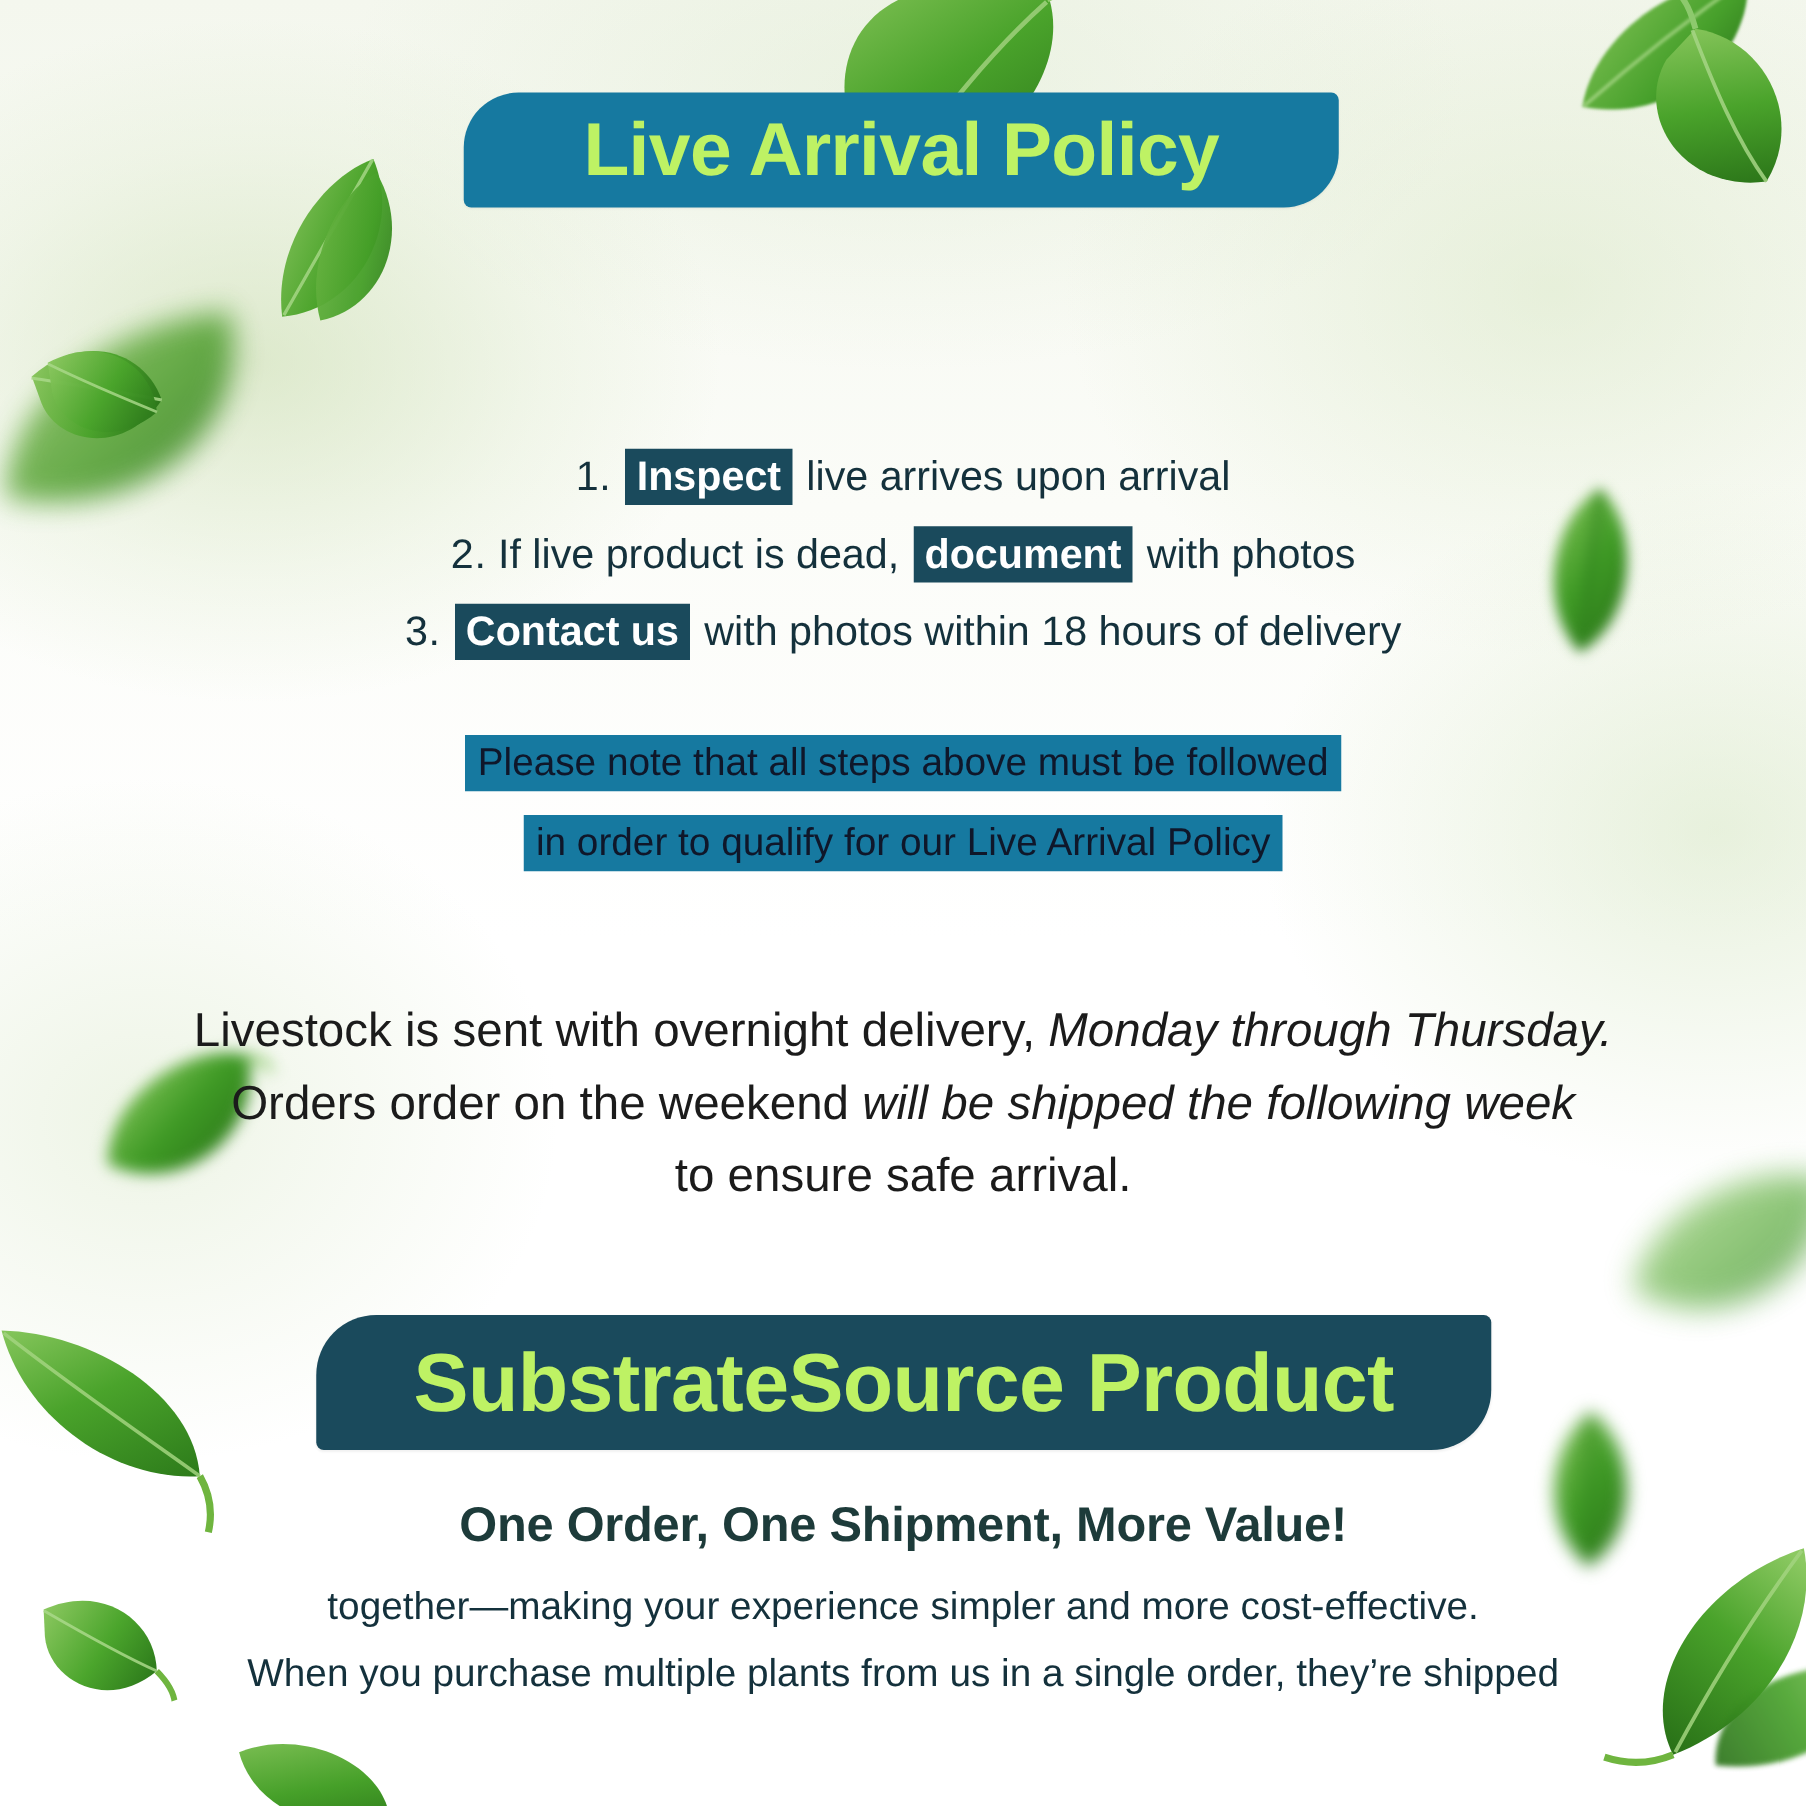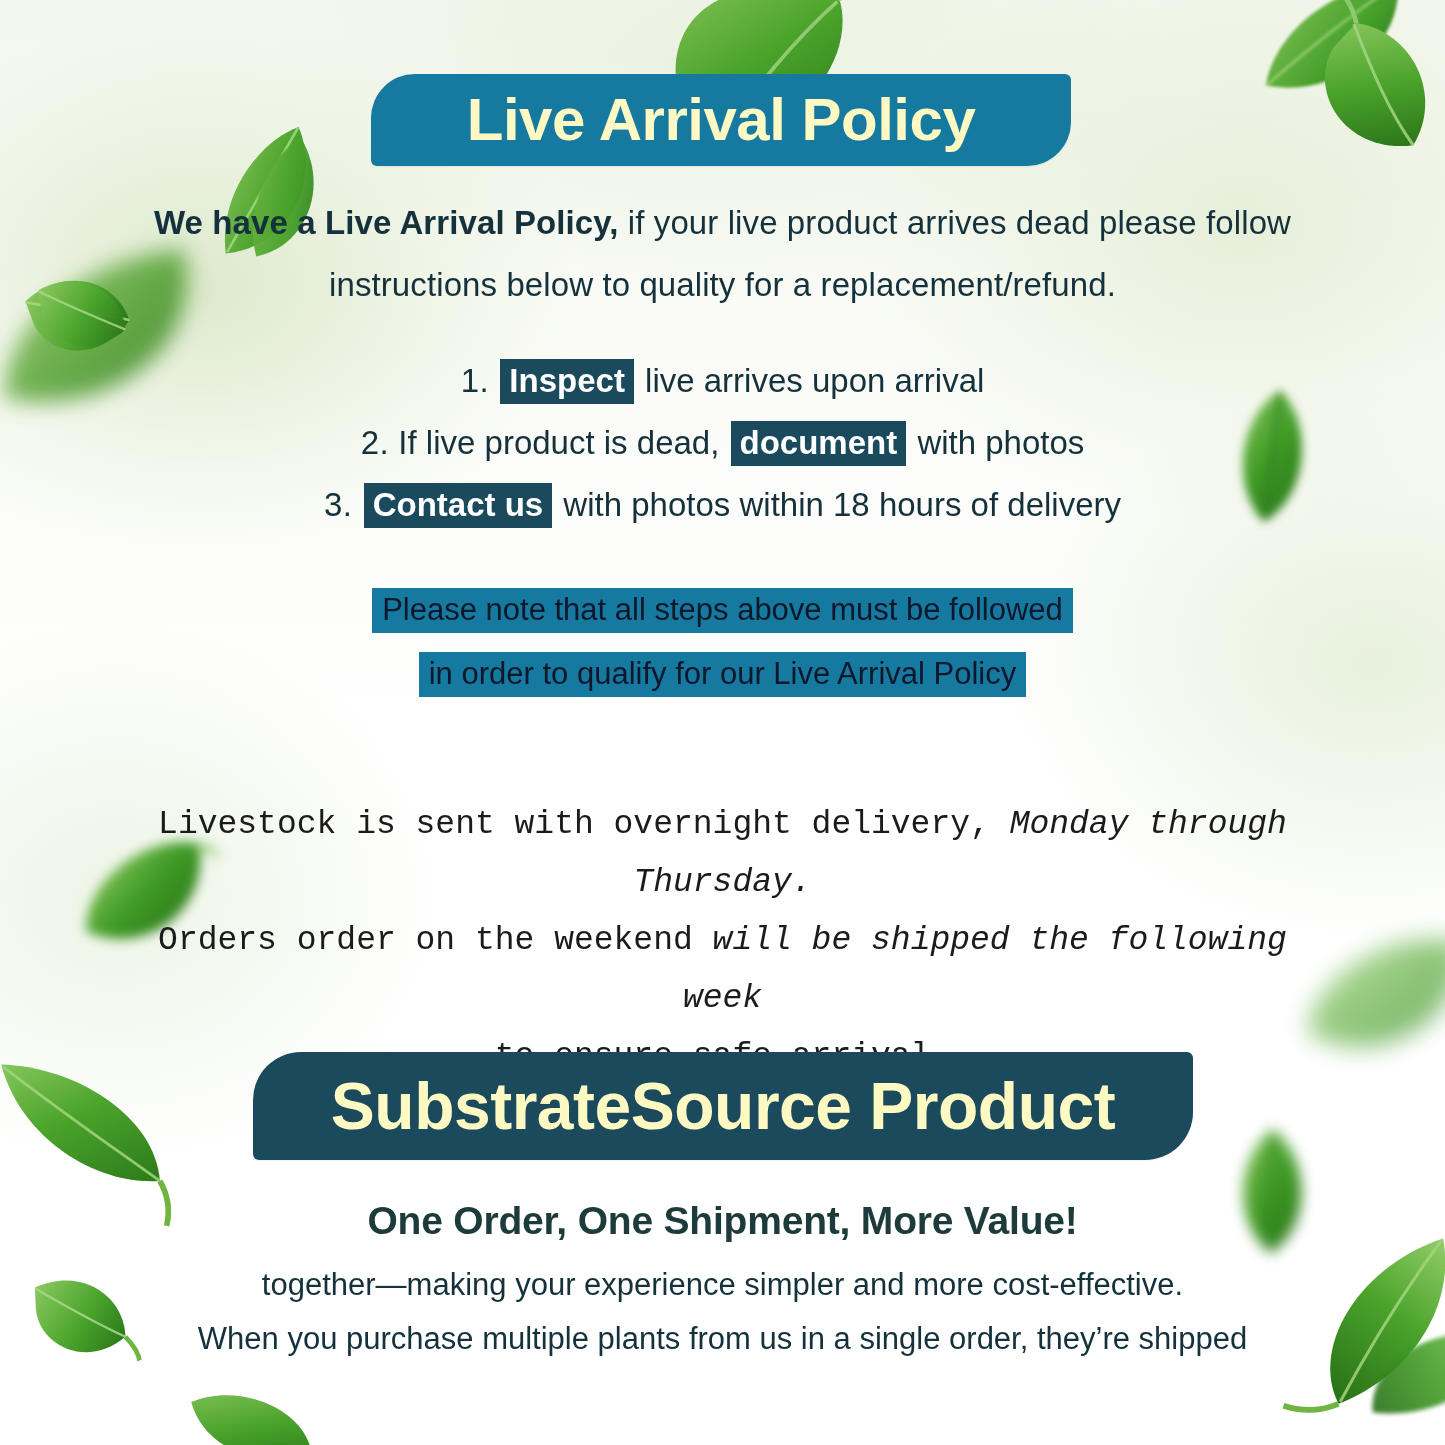--- a/index.html
+++ b/index.html
@@ -46,21 +46,21 @@
   .banner {
     position: absolute;
     background: #1679a0;
     border-radius: 44px 6px 44px 6px;
     display: flex;
     align-items: center;
     justify-content: center;
     box-shadow: 0 1px 2px rgba(0,0,0,0.06);
   }
   .banner-text {
-    color: #fef9c3;
+    color: #bef264;
     font-weight: bold;
     letter-spacing: -0.5px;
     white-space: nowrap;
     text-align: left;
   }
 
   #banner-live {
     left: 371px;
     top: 74px;
     width: 700px;
@@ -137,23 +137,22 @@
     padding: 4px 10px 6px 10px;
   }
 
   .shipping {
     position: absolute;
     left: 120px;
     top: 796px;
     width: 1205px;
     text-align: center;
     color: #1b1b1b;
-    font-size: 33px;
+    font-size: 38px;
     line-height: 58px;
-    font-family: Liberation Mono, monospace;
   }
   .shipping i { font-style: italic; }
 
   .subhead {
     position: absolute;
     left: 120px;
     top: 1195px;
     width: 1205px;
     text-align: center;
     color: #1d3b3a;
@@ -416,26 +415,20 @@
         <path d="M10 90 C40 20 140 4 192 32 C176 118 72 148 10 90 Z" fill="url(#lgQ)"></path>
       </svg>
   </div>
 
   <div class="content">
 
     <div class="banner" id="banner-live">
       <span class="banner-text">Live Arrival Policy</span>
     </div>
 
-    <div class="intro">
-      <div>
-        <b>We have a Live Arrival Policy,</b><span> if your live product arrives dead please follow</span>
-      </div>
-      <div>instructions below to quality for a replacement/refund.</div>
-    </div>
 
     <div class="steps">
       <div class="step-line">
         <span class="step-num">1.</span>
         <span class="hl-dark">Inspect</span><span> live arrives upon arrival</span>
       </div>
       <div class="step-line">
         <span class="step-num">2.</span><span> If live product is dead,</span>
         <span class="hl-dark">document</span><span> with photos</span>
       </div>

